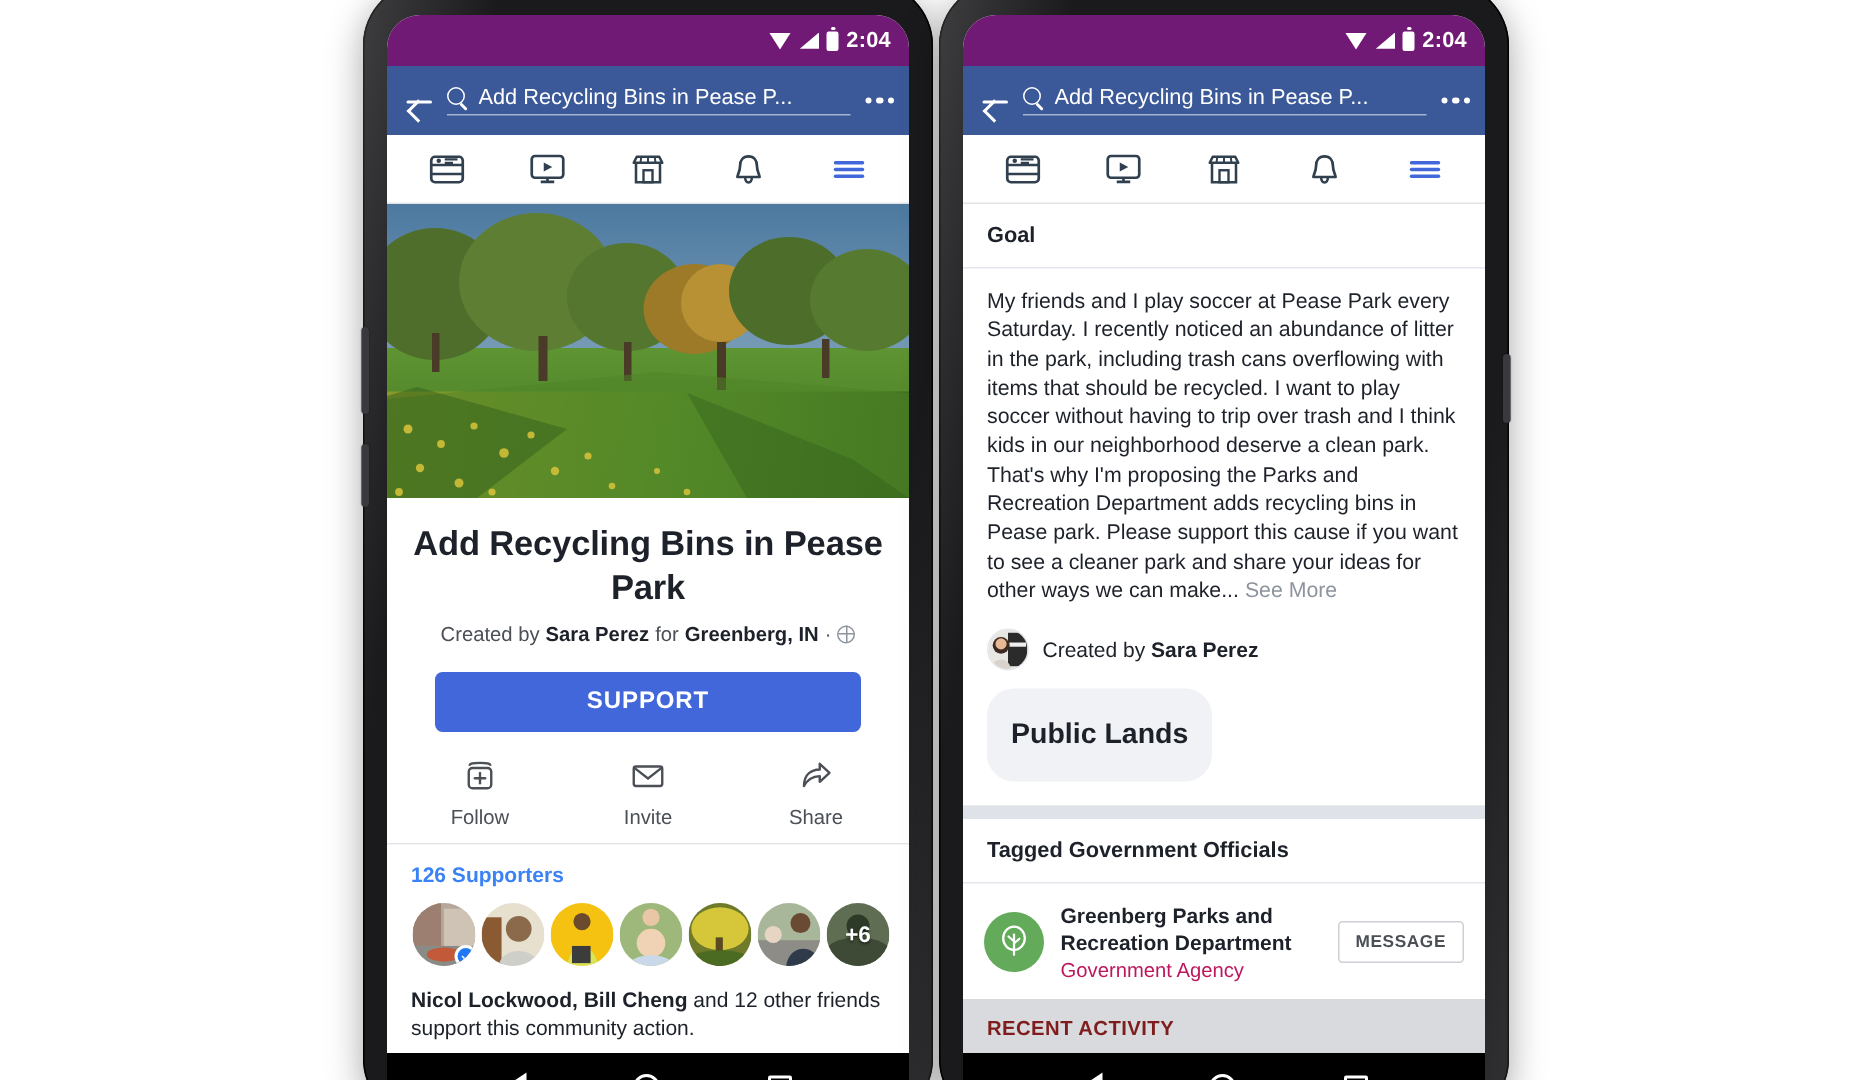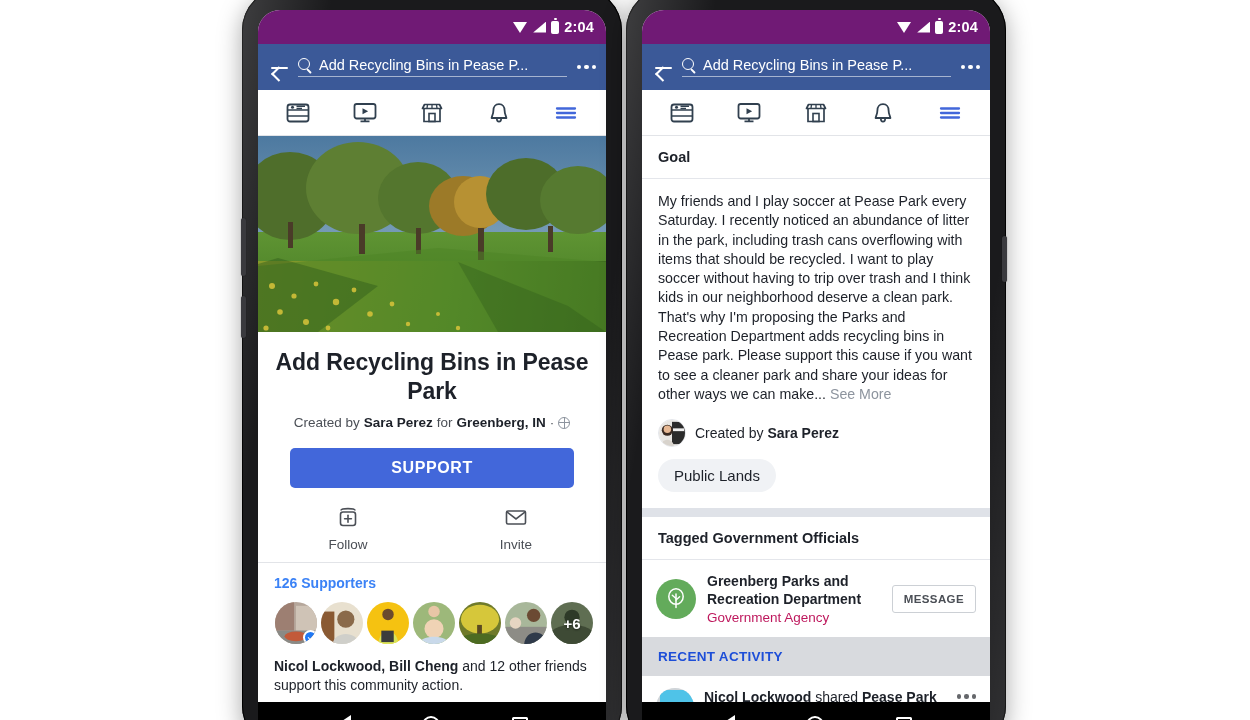--- a/index.html
+++ b/index.html
@@ -185,22 +185,22 @@
   .see-more{ color:#8d949e; }
 
   .creator{ display:flex; align-items:center; gap:9px; padding:11px 16px 0 16px; }
   .creator-av{ width:28px; height:28px; border-radius:50%; flex:none; overflow:hidden;
                border:1px solid #e4e6eb; }
   .creator-txt{ font-size:14px; color:#1d2129;text-align:center; }
   .creator-txt b{ font-weight:700; }
 
   .chips{ padding:12px 16px 16px 16px; display:flex; gap:8px; }
   .chip{
-    background:#f0f2f5; border-radius:18px; padding:8px 16px;
-    font-size:15px; color:#1d2129; font-weight:400; cursor:pointer;
+    background:#f0f2f5; border-radius:18px; padding:20px 16px;
+    font-size:19px; color:#1d2129; font-weight:700; cursor:pointer;
     white-space:nowrap;
   }
 
   .gap{ height:9px; background:#dfe2e8; }
 
   .gov-row{ display:flex; align-items:center; padding:12px 14px; gap:11px; }
   .gov-av{
     width:40px; height:40px; border-radius:50%; background:#63ab5b; flex:none;
     display:flex; align-items:center; justify-content:center;
   }
@@ -209,21 +209,21 @@
   .gov-sub{ font-size:13.5px; color:#be185d; margin-top:2px; }
   .msg-btn{
     border:1px solid #ccd0d5; border-radius:3px; background:#fff;
     padding:7px 11px; font-size:11.5px; font-weight:700; color:#4b4f56;
     letter-spacing:.4px; cursor:pointer; flex:none;
     font-family:"Liberation Sans", sans-serif;
   }
 
   .recent-head{
     background:#d8dade; padding:12px 16px; font-size:13.5px; font-weight:600;
-    color:#1d4ed8; letter-spacing:.3px;
+    color:#7f1d1d; letter-spacing:.3px;
   }
   .post{ background:#fff; padding:12px 14px 0 14px; }
   .post-top{ display:flex; gap:10px; align-items:flex-start; }
   .post-av{ width:38px; height:38px; border-radius:50%; flex:none; overflow:hidden; }
   .post-meta{ flex:1; min-width:0; }
   .post-title{ font-size:14px; line-height:18px; color:#1d2129; }
   .post-title b{ font-weight:700; }
   .kebab-p{ display:flex; gap:3px; align-items:center; padding-top:6px; cursor:pointer; }
   .kebab-p i{ width:4.5px; height:4.5px; border-radius:50%; background:#65676b; }
 
@@ -391,20 +391,26 @@
             </svg>
             <span class="action-lbl">Follow</span>
           </div>
           <div class="action">
             <svg width="26" height="26" viewBox="0 0 26 26">
               <rect x="3.5" y="7" width="19" height="13" rx="1.5" fill="none" stroke="#4b4f56" stroke-width="1.6"></rect>
               <path d="M3.5 7.6 L13 15 L22.5 7.6" fill="none" stroke="#4b4f56" stroke-width="1.6"></path>
             </svg>
             <span class="action-lbl">Invite</span>
           </div>
+          <div class="action">
+            <svg width="26" height="26" viewBox="0 0 26 26">
+              <path d="M5 20 C5 12 10 9.2 15.5 9 L15.5 5.2 L22 11.2 L15.5 17.2 L15.5 13.4 C10.5 13.6 7.2 15.8 5 20 Z" fill="none" stroke="#4b4f56" stroke-width="1.6" stroke-linejoin="round"></path>
+            </svg>
+            <span class="action-lbl">Share</span>
+          </div>
         </div>
 
         <div class="supporters">
           <div class="sup-count">126 Supporters</div>
           <div class="avatars">
             <div class="av">
               <svg width="100%" height="100%" viewBox="0 0 44 44">
                   <rect width="44" height="44" fill="#b6a79b"></rect>
                 <rect x="0" y="0" width="20" height="30" fill="#9d7f72"></rect>
                   <rect x="22" y="4" width="22" height="26" fill="#cfc3b6"></rect>

